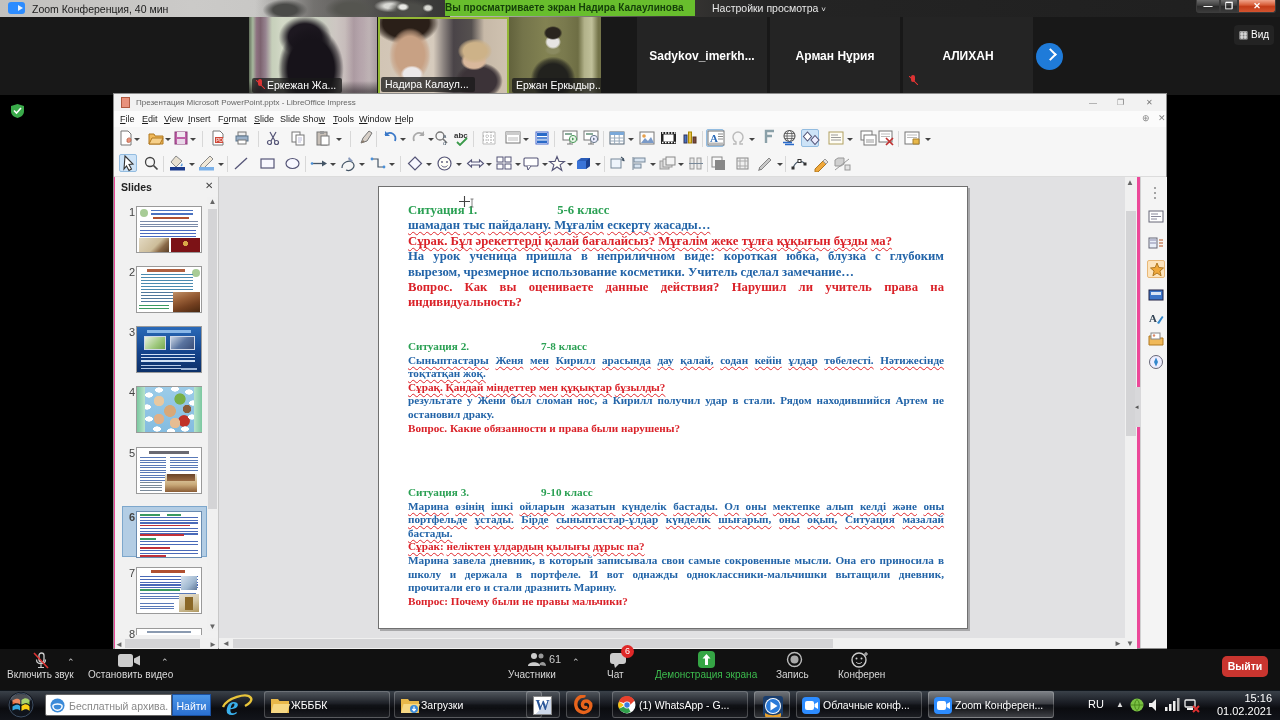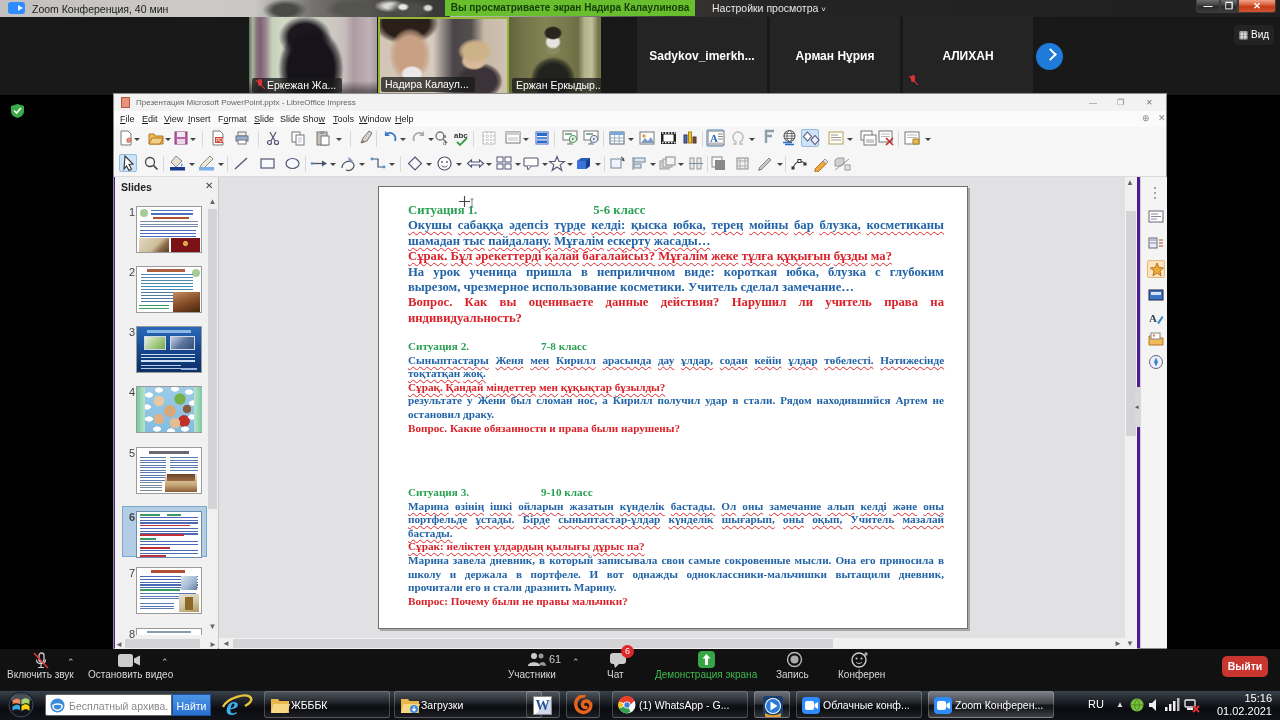--- a/index.html
+++ b/index.html
@@ -11,21 +11,21 @@
  radial-gradient(ellipse 8px 5px at 148px 7px,#e8e8e4 40%,transparent 80%),
  radial-gradient(ellipse 7px 5px at 173px 8px,#d8d8d2 40%,transparent 80%),
  radial-gradient(ellipse 30px 14px at 30px 10px,#4a4a48 40%,transparent 75%),
  radial-gradient(ellipse 34px 15px at 95px 9px,#555550 40%,transparent 75%),
  radial-gradient(ellipse 30px 14px at 155px 10px,#4c4c48 40%,transparent 75%),
  radial-gradient(ellipse 20px 8px at 135px 6px,#d8d8d4 30%,transparent 80%),
  linear-gradient(90deg,transparent 0,rgba(60,58,55,.6) 30%,rgba(45,44,42,.85) 75%,rgba(40,40,40,.9) 100%)}
 #ztitle{left:32px;top:3px;font-size:10.5px;color:#1c1c1c}
 #zicon{left:8px;top:2px;width:17px;height:12px;background:#2d8cff;border-radius:3px}
 #zicon:after{content:"";position:absolute;right:2px;top:3px;border-left:5px solid #fff;border-top:3px solid transparent;border-bottom:3px solid transparent;opacity:.9}
-#greenbanner{left:445px;top:0;width:250px;height:16px;background:#68be2d;color:#15400a;font-size:10px;font-weight:bold;text-align:center;line-height:16px}
+#greenbanner{left:445px;top:0;width:250px;height:16px;background:#68be2d;color:#15400a;font-size:10px;font-weight:bold;text-align:left;line-height:16px}
 #viewopts{left:712px;top:2px;font-size:10.5px;color:#e8e8e8}
 .wbtn{position:absolute;top:0;height:13px;border:1px solid #3c3c3c;border-top:none;background:linear-gradient(#6c6c6c,#3f3f3f 45%,#2a2a2a 50%,#3a3a3a);color:#fff}
 #wmin{left:1196px;width:24px;border-radius:0 0 0 3px}
 #wmax{left:1220px;width:18px}
 #wclose{left:1238px;width:38px;background:linear-gradient(#f0a58c,#d9603c 40%,#c33c18 55%,#d35430);border-radius:0 0 3px 0}
 .wg{position:absolute;color:#fff;font-size:9px;font-weight:bold;width:100%;text-align:center;top:0;line-height:13px}
 
 #videos{left:0;top:17px;width:1280px;height:78px;background:#181818}
 .vid{position:absolute;top:0;height:78px;overflow:hidden}
 #vid1{left:249px;width:128px;background:linear-gradient(90deg,#63705c 0,#a8b89e 3%,#8d7080 6%,#7d6470 9%,#978490 13%,#c6cfba 18%,#d2d8c6 26%,#cfd4c4 38%,#c9cec0 55%,#cdc6c2 68%,#c4b8b8 78%,#b5a5ab 86%,#beb2b4 94%,#a99da1 100%)}
@@ -38,21 +38,21 @@
 #vid3{left:509px;width:92px;background:linear-gradient(180deg,#6f6f46 0,#7d7d4e 30%,#8a8a58 60%,#66663e 100%)}
 .vlabel{position:absolute;left:3px;bottom:2px;background:rgba(25,25,25,.75);color:#fff;font-size:10.5px;padding:1px 6px 2px 4px;border-radius:2px;white-space:nowrap}
 .micred{display:inline-block;width:8px;height:10px;position:relative;margin-right:3px}
 .micred:before{content:"";position:absolute;left:2px;top:0;width:4px;height:7px;background:#d33;border-radius:2px}
 .micred:after{content:"";position:absolute;left:0;top:1px;width:9px;height:9px;background:linear-gradient(45deg,transparent 44%,#d33 46%,#d33 54%,transparent 56%)}
 .nobox{position:absolute;top:0;height:78px;width:130px;background:#242424;color:#fff;font-weight:bold;font-size:12px;text-align:center;line-height:78px}
 #nextbtn{left:1036px;top:43px;width:27px;height:27px;border-radius:50%;background:#1f7bd9}
 #nextbtn:after{content:"";position:absolute;left:10px;top:7px;width:7px;height:7px;border-right:2.5px solid #fff;border-top:2.5px solid #fff;transform:rotate(45deg)}
 #vidbtn{left:1234px;top:25px;width:40px;height:20px;background:#232323;border-radius:4px;color:#fff;font-size:10px;line-height:20px;text-align:center}
 
-#lo{left:113px;top:93px;width:1054px;height:556px;background:#4c1d95;border:1px solid #8c8c8c}
+#lo{left:113px;top:93px;width:1054px;height:556px;background:#ec4899;border:1px solid #8c8c8c}
 #lo-title{left:0;top:0;width:100%;height:17px;background:#f2f2f2;font-size:8px;color:#666}
 #lo-menu{left:0;top:17px;width:100%;height:16px;background:#fbfbfb;font-size:9px;color:#1c1c1c}
 #lo-menu span{position:absolute;top:3px}
 #lo-tb1{left:0;top:33px;width:100%;height:25px;background:#f6f6f6}
 #lo-tb2{left:0;top:58px;width:100%;height:25px;background:#f6f6f6;border-bottom:1px solid #dcdcdc}
 .tbi{position:absolute;top:3px;width:18px;height:18px}
 .dd{position:absolute;top:10px;width:0;height:0;border-left:3px solid transparent;border-right:3px solid transparent;border-top:3.5px solid #444}
 .tsep{position:absolute;top:4px;width:1px;height:16px;background:#d8d8d8}
 .hl{background:#cde3f7;border:1px solid #93bce0;border-radius:2px}
 
@@ -586,42 +586,41 @@
       <div class="abs sb" style="left:0;top:461px;width:103px;height:11px">
         <div class="arr" style="left:0;top:2px">◄</div>
         <div class="sbthumb" style="left:10px;top:1px;width:75px;height:9px"></div>
         <div class="arr" style="right:1px;top:2px">►</div>
       </div>
     </div>
 
     <div class="abs" id="work">
       <div class="abs" id="page">
         <div class="sl" style="top:16px;font-size:12.7px;line-height:15.4px">
-          <div><span class="gr">Ситуация 1.</span><span class="gr" style="margin-left:116px">5-6 класс</span></div>
-          <div class="jl bl"><span class="kz"><i>Окушы</i> <i>сабаққа</i> <i>әдепсіз</i> <i>түрде</i> <i>келді:</i> <i>қыска</i> <i>юбка,</i> <i>терең</i> <i>мойны</i> <i>бар</i> <i>блузка,</i> <i>косметиканы</i></span></div>
+          <div><span class="gr">Ситуация 1.</span><span class="gr" style="margin-left:80px">5-6 класс</span></div>
           <div class="bl"><span class="kz"><i>шамадан</i> <i>тыс</i> <i>пайдалану.</i> <i>Мұғалім</i> <i>ескерту</i> <i>жасады…</i></span></div>
           <div class="rd"><span class="kz"><i>Сұрак.</i> <i>Бұл</i> <i>әрекеттерді</i> <i>қалай</i> <i>бағалайсыз?</i> <i>Мұғалім</i> <i>жеке</i> <i>тұлға</i> <i>құқығын</i> <i>бұзды</i> <i>ма?</i></span></div>
           <div class="jl bl">На урок ученица пришла в неприличном виде: короткая юбка, блузка с глубоким</div>
           <div class="bl">вырезом, чрезмерное использование косметики. Учитель сделал замечание…</div>
           <div class="jl rd">Вопрос. Как вы оцениваете данные действия? Нарушил ли учитель права на</div>
           <div class="rd">индивидуальность?</div>
         </div>
         <div class="sl" style="top:153px;font-size:11.2px;line-height:13.6px">
           <div><span class="gr">Ситуация 2.</span><span class="gr" style="margin-left:72px">7-8 класс</span></div>
-          <div class="jl bl"><span class="kz"><i>Сыныптастары</i> <i>Женя</i> <i>мен</i> <i>Кирилл</i> <i>арасында</i> <i>дау</i> <i>ұлдар,</i> <i>содан</i> <i>кейін</i> <i>ұлдар</i> <i>төбелесті.</i> <i>Нәтижесінде</i></span></div>
+          <div class="jl bl"><span class="kz"><i>Сыныптастары</i> <i>Женя</i> <i>мен</i> <i>Кирилл</i> <i>арасында</i> <i>дау</i> <i>қалай,</i> <i>содан</i> <i>кейін</i> <i>ұлдар</i> <i>төбелесті.</i> <i>Нәтижесінде</i></span></div>
           <div class="bl"><span class="kz"><i>тоқтатқан</i> <i>жоқ.</i></span></div>
           <div class="rd"><span class="kz"><i>Сұрақ.</i> <i>Қандай</i> <i>міндеттер</i> <i>мен</i> <i>құқықтар</i> <i>бұзылды?</i></span></div>
           <div class="jl bl">результате у Жени был сломан нос, а Кирилл получил удар в стали. Рядом находившийся Артем не</div>
           <div class="bl">остановил драку.</div>
           <div class="rd">Вопрос. Какие обязанности и права были нарушены?</div>
         </div>
         <div class="sl" style="top:299px;font-size:11.2px;line-height:13.6px">
           <div><span class="gr">Ситуация 3.</span><span class="gr" style="margin-left:72px">9-10 класс</span></div>
-          <div class="jl bl"><span class="kz"><i>Марина</i> <i>өзінің</i> <i>ішкі</i> <i>ойларын</i> <i>жазатын</i> <i>күнделік</i> <i>бастады.</i> <i>Ол</i> <i>оны</i> <i>замечание</i> <i>алып</i> <i>келді</i> <i>және</i> <i>оны</i></span></div>
-          <div class="jl bl"><span class="kz"><i>портфельде</i> <i>ұстады.</i> <i>Бірде</i> <i>сыныптастар-ұлдар</i> <i>күнделік</i> <i>шығарып,</i> <i>оны</i> <i>оқып,</i> <i>Учитель</i> <i>мазалай</i></span></div>
+          <div class="jl bl"><span class="kz"><i>Марина</i> <i>өзінің</i> <i>ішкі</i> <i>ойларын</i> <i>жазатын</i> <i>күнделік</i> <i>бастады.</i> <i>Ол</i> <i>оны</i> <i>мектепке</i> <i>алып</i> <i>келді</i> <i>және</i> <i>оны</i></span></div>
+          <div class="jl bl"><span class="kz"><i>портфельде</i> <i>ұстады.</i> <i>Бірде</i> <i>сыныптастар-ұлдар</i> <i>күнделік</i> <i>шығарып,</i> <i>оны</i> <i>оқып,</i> <i>Ситуация</i> <i>мазалай</i></span></div>
           <div class="bl"><span class="kz"><i>бастады.</i></span></div>
           <div class="rd"><span class="kz"><i>Сұрак:</i> <i>неліктен</i> <i>ұлдардың</i> <i>қылығы</i> <i>дұрыс</i> <i>па?</i></span></div>
           <div class="jl bl">Марина завела дневник, в который записывала свои самые сокровенные мысли. Она его приносила в</div>
           <div class="jl bl">школу и держала в портфеле. И вот однажды одноклассники-мальчишки вытащили дневник,</div>
           <div class="bl">прочитали его и стали дразнить Марину.</div>
           <div class="rd">Вопрос: Почему были не правы мальчики?</div>
         </div>
         <svg class="abs" style="left:80px;top:9px" width="16" height="14" viewBox="0 0 16 14">
             <path d="M5.5 0v11M0 5.5h11" stroke="#444" stroke-width="1.1"></path>
             <path d="M13 3v8M11.5 3h3M11.5 11h3" stroke="#666" stroke-width=".8"></path>

